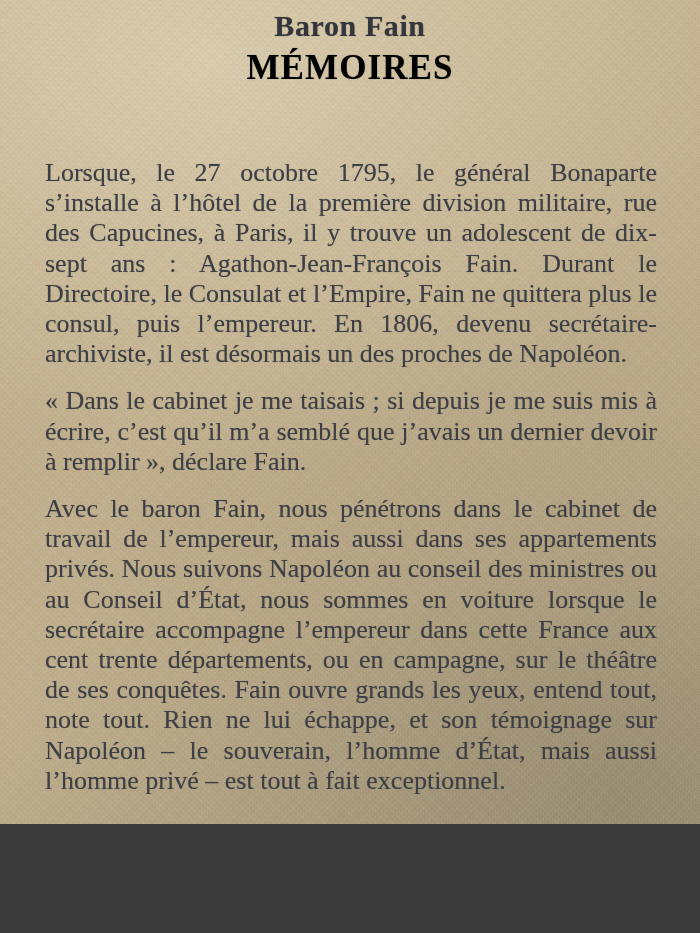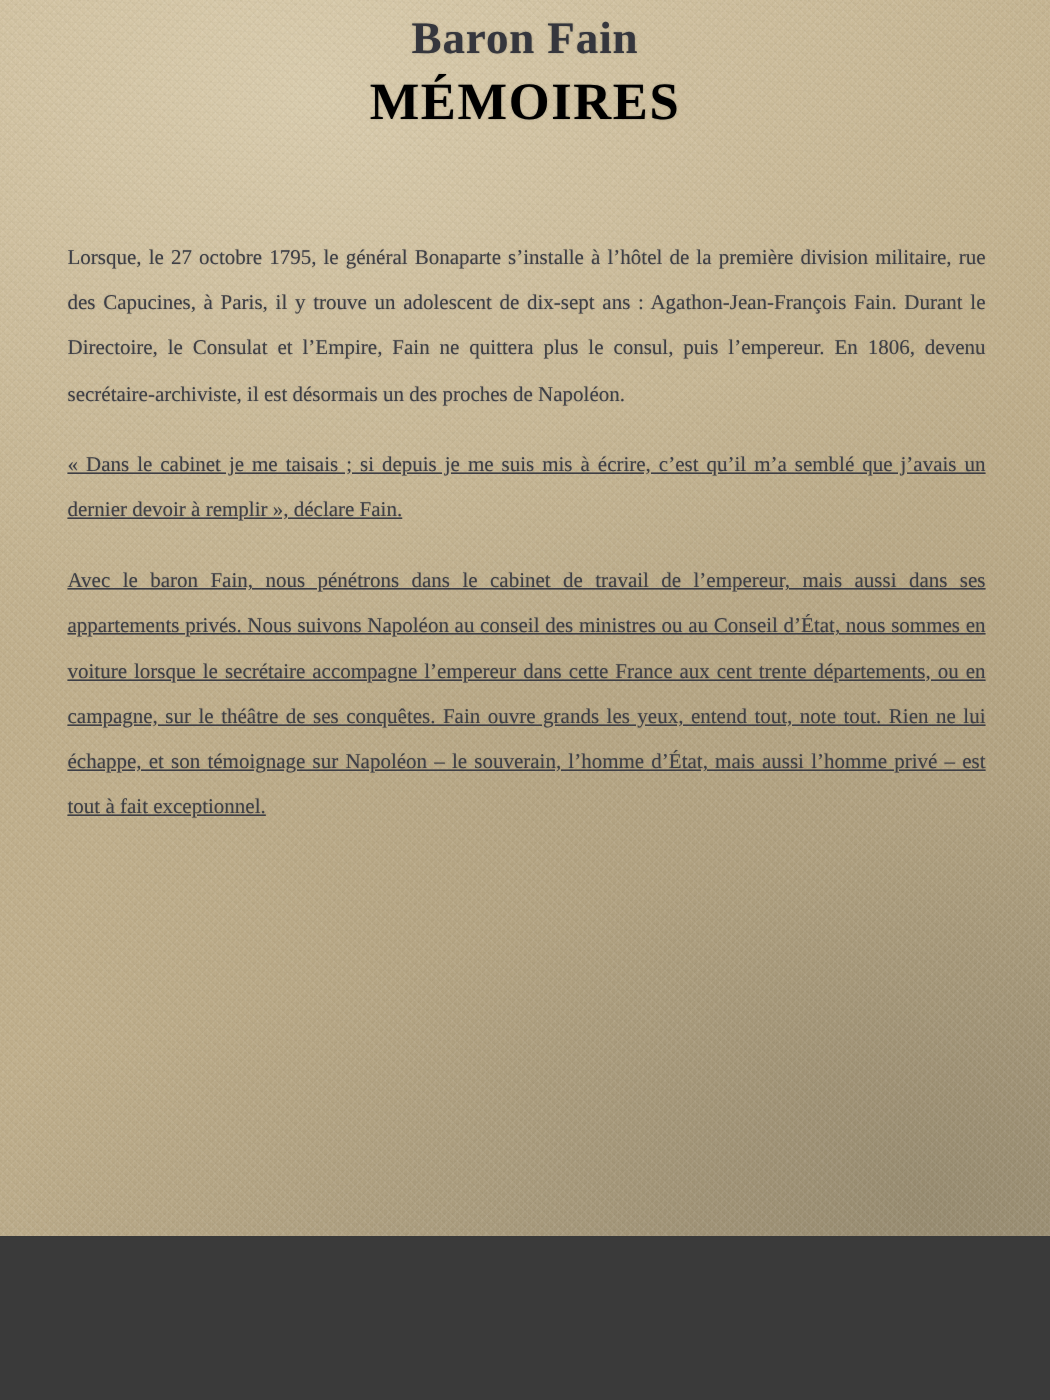--- a/index.html
+++ b/index.html
@@ -120,32 +120,31 @@
   
   .blurb {
     position: absolute;
     top: 158px;
     left: 45px;
     width: 612px;
   }
 
   .blurb p {
     margin: 0;
-    font-size: 14px;
+    font-size: 26px;
     line-height: 30.2px;
     text-align: justify;
     text-justify: inter-word;
     color: #3e3f46;
     text-shadow: 0 0 0.9px rgba(66,64,58,0.45);
     hyphens: none;
   }
 
   .blurb p + p {
     margin-top: 17px;
-    text-decoration: underline;
   }
 
   
   .blurb p:last-child { text-align-last: left; }
   .blurb p { text-align-last: left; }
 </style>
 </head>
 <body>
 
 <div class="page">

